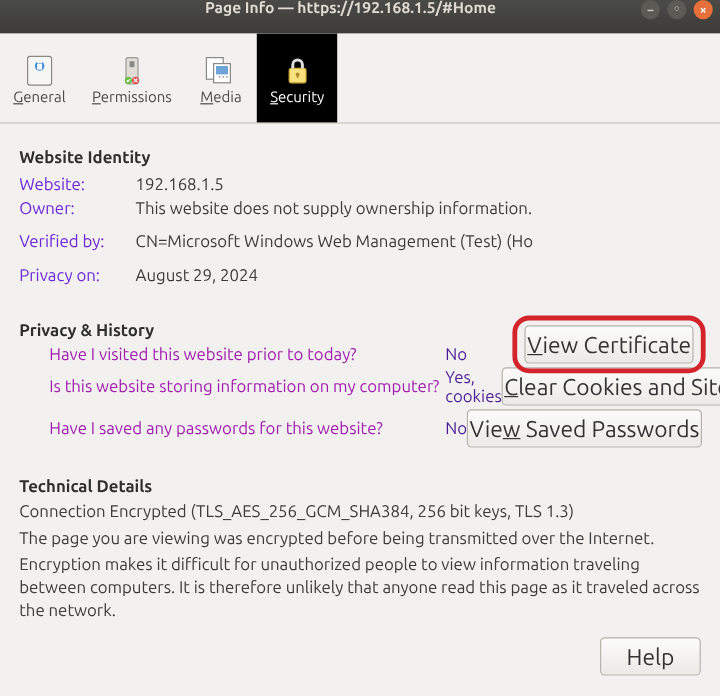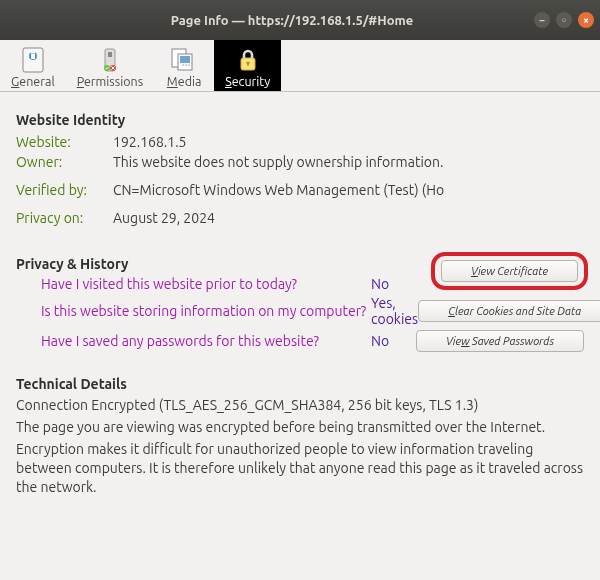--- a/index.html
+++ b/index.html
@@ -8,37 +8,37 @@
     font-family:"Ubuntu","Cantarell","DejaVu Sans",sans-serif;
     font-size:14px;
     color:#3c3c3c;
     background:#f2f1f0;
     box-sizing:border-box;
     overflow:hidden;
   }
   *{box-sizing:border-box;}
   
   .titlebar{
-    height:40px;
+    height:28px;
     background:linear-gradient(#4a4a46,#3c3b37);
     color:#dfdbd2;
-    display:flex;align-items:center;
+    display:flex;align-items:flex-start;
     padding:0 6px 0 10px;
     font-weight:bold;
     font-size:13px;
   }
   .titlebar .title{flex:1;text-align:center;padding-left:40px;}
   .winbtns{display:flex;gap:6px;align-items:center;}
   .wbtn{width:16px;height:16px;border-radius:8px;display:flex;align-items:center;justify-content:center;font-size:10px;}
   .wbtn.min{background:#5b5a55;color:#ccc;}
   .wbtn.max{background:#5b5a55;color:#ccc;}
   .wbtn.close{background:#e66f3a;color:#fff;}
   
   .toolbar{
-    height:52px;
+    height:75px;
     background:#f2f1f0;
     border-bottom:1px solid #c7c2bd;
     display:flex;
     align-items:stretch;
   }
   .tbtn{
     min-width:60px;
     display:flex;flex-direction:column;align-items:center;justify-content:center;
     padding:4px 10px 2px 10px;
     font-size:12.5px;
@@ -52,35 +52,34 @@
   }
   .tbtn .ticon{height:30px;display:flex;align-items:center;justify-content:center;}
   .tbtn .tlabel .u{text-decoration:underline;}
   
   .content{
     padding:14px 16px 12px 16px;
   }
   .section-title{font-weight:bold;color:#2e2e2e;margin:6px 0 4px 0;}
   table.kv{border-collapse:collapse;}
   table.kv td{padding:2px 0;vertical-align:top;}
-  table.kv td.key{color:#4d7c0f;width:85px;}
+  table.kv td.key{color:#6d28d9;width:85px;}
   table.kv td.val{padding-left:12px;}
   .row{display:flex;align-items:center;margin:3px 0;}
   .row .q{flex:0 0 330px;color:#a21caf;margin-left:25px;}
   .row .a{width:60px;color:#4c1d95;}
   .row .btn-col{flex:1;display:flex;}
   button.gtk{
     background:linear-gradient(#fbfbfa,#eceae6);
     border:1px solid #b6b3ad;
     border-radius:4px;
-    padding:4px 29px;
-    font-family:inherit;font-size:11px;color:#333;
+    padding:4px 1px;
+    font-family:inherit;font-size:19px;color:#333;
     cursor:pointer;
     white-space:nowrap;
-    font-style:italic;
   }
   .cert-wrap{
     position:absolute;
     top:160px;
     right:12px;
     border:4px solid #d4232a;
     border-radius:14px;
     padding:4px 6px;
   }
   .tech p{margin:3px 0;line-height:1.35;}
@@ -210,14 +209,17 @@
     </div>
   </div>
 
   <div class="section-title" style="margin-top:24px;">Technical Details</div>
   <div class="tech">
     <p>Connection Encrypted (TLS_AES_256_GCM_SHA384, 256 bit keys, TLS 1.3)</p>
     <p>The page you are viewing was encrypted before being transmitted over the Internet.</p>
     <p>Encryption makes it difficult for unauthorized people to view information traveling between computers. It is therefore unlikely that anyone read this page as it traveled across the network.</p>
   </div>
 
+  <div class="footer">
+    <button class="gtk" style="min-width:84px;">Help</button>
+  </div>
 
 </div>
 
 </body></html>

